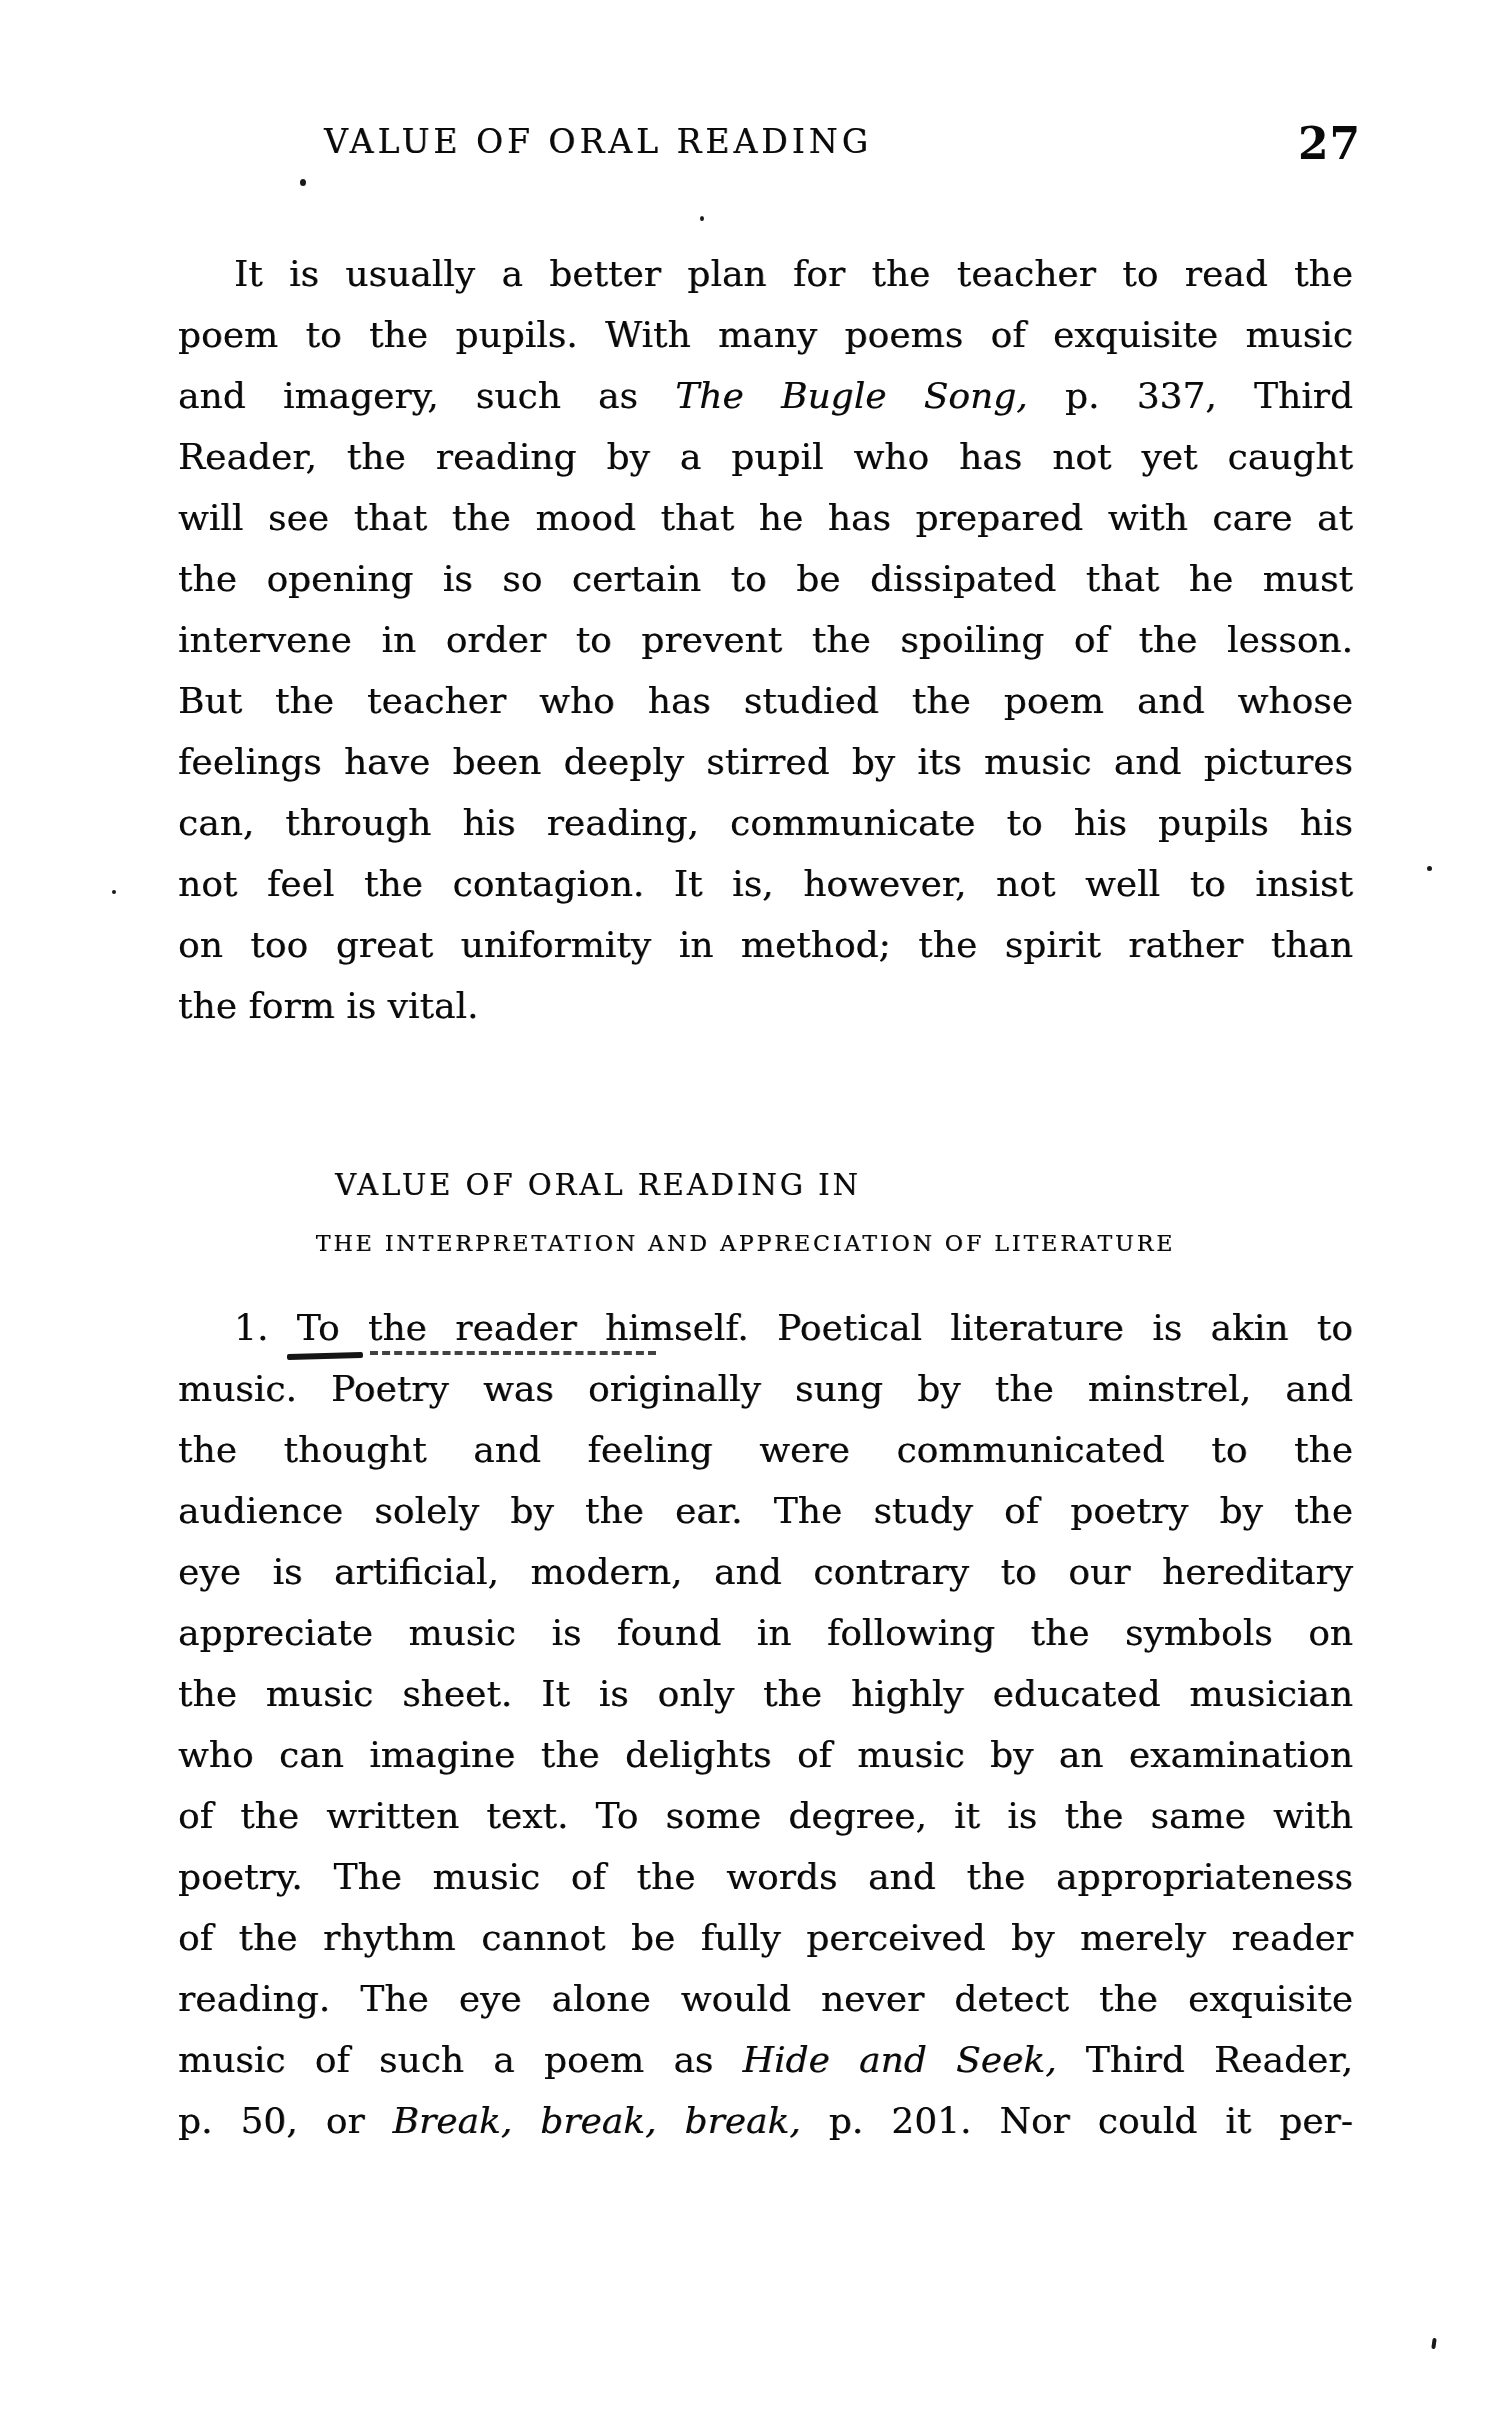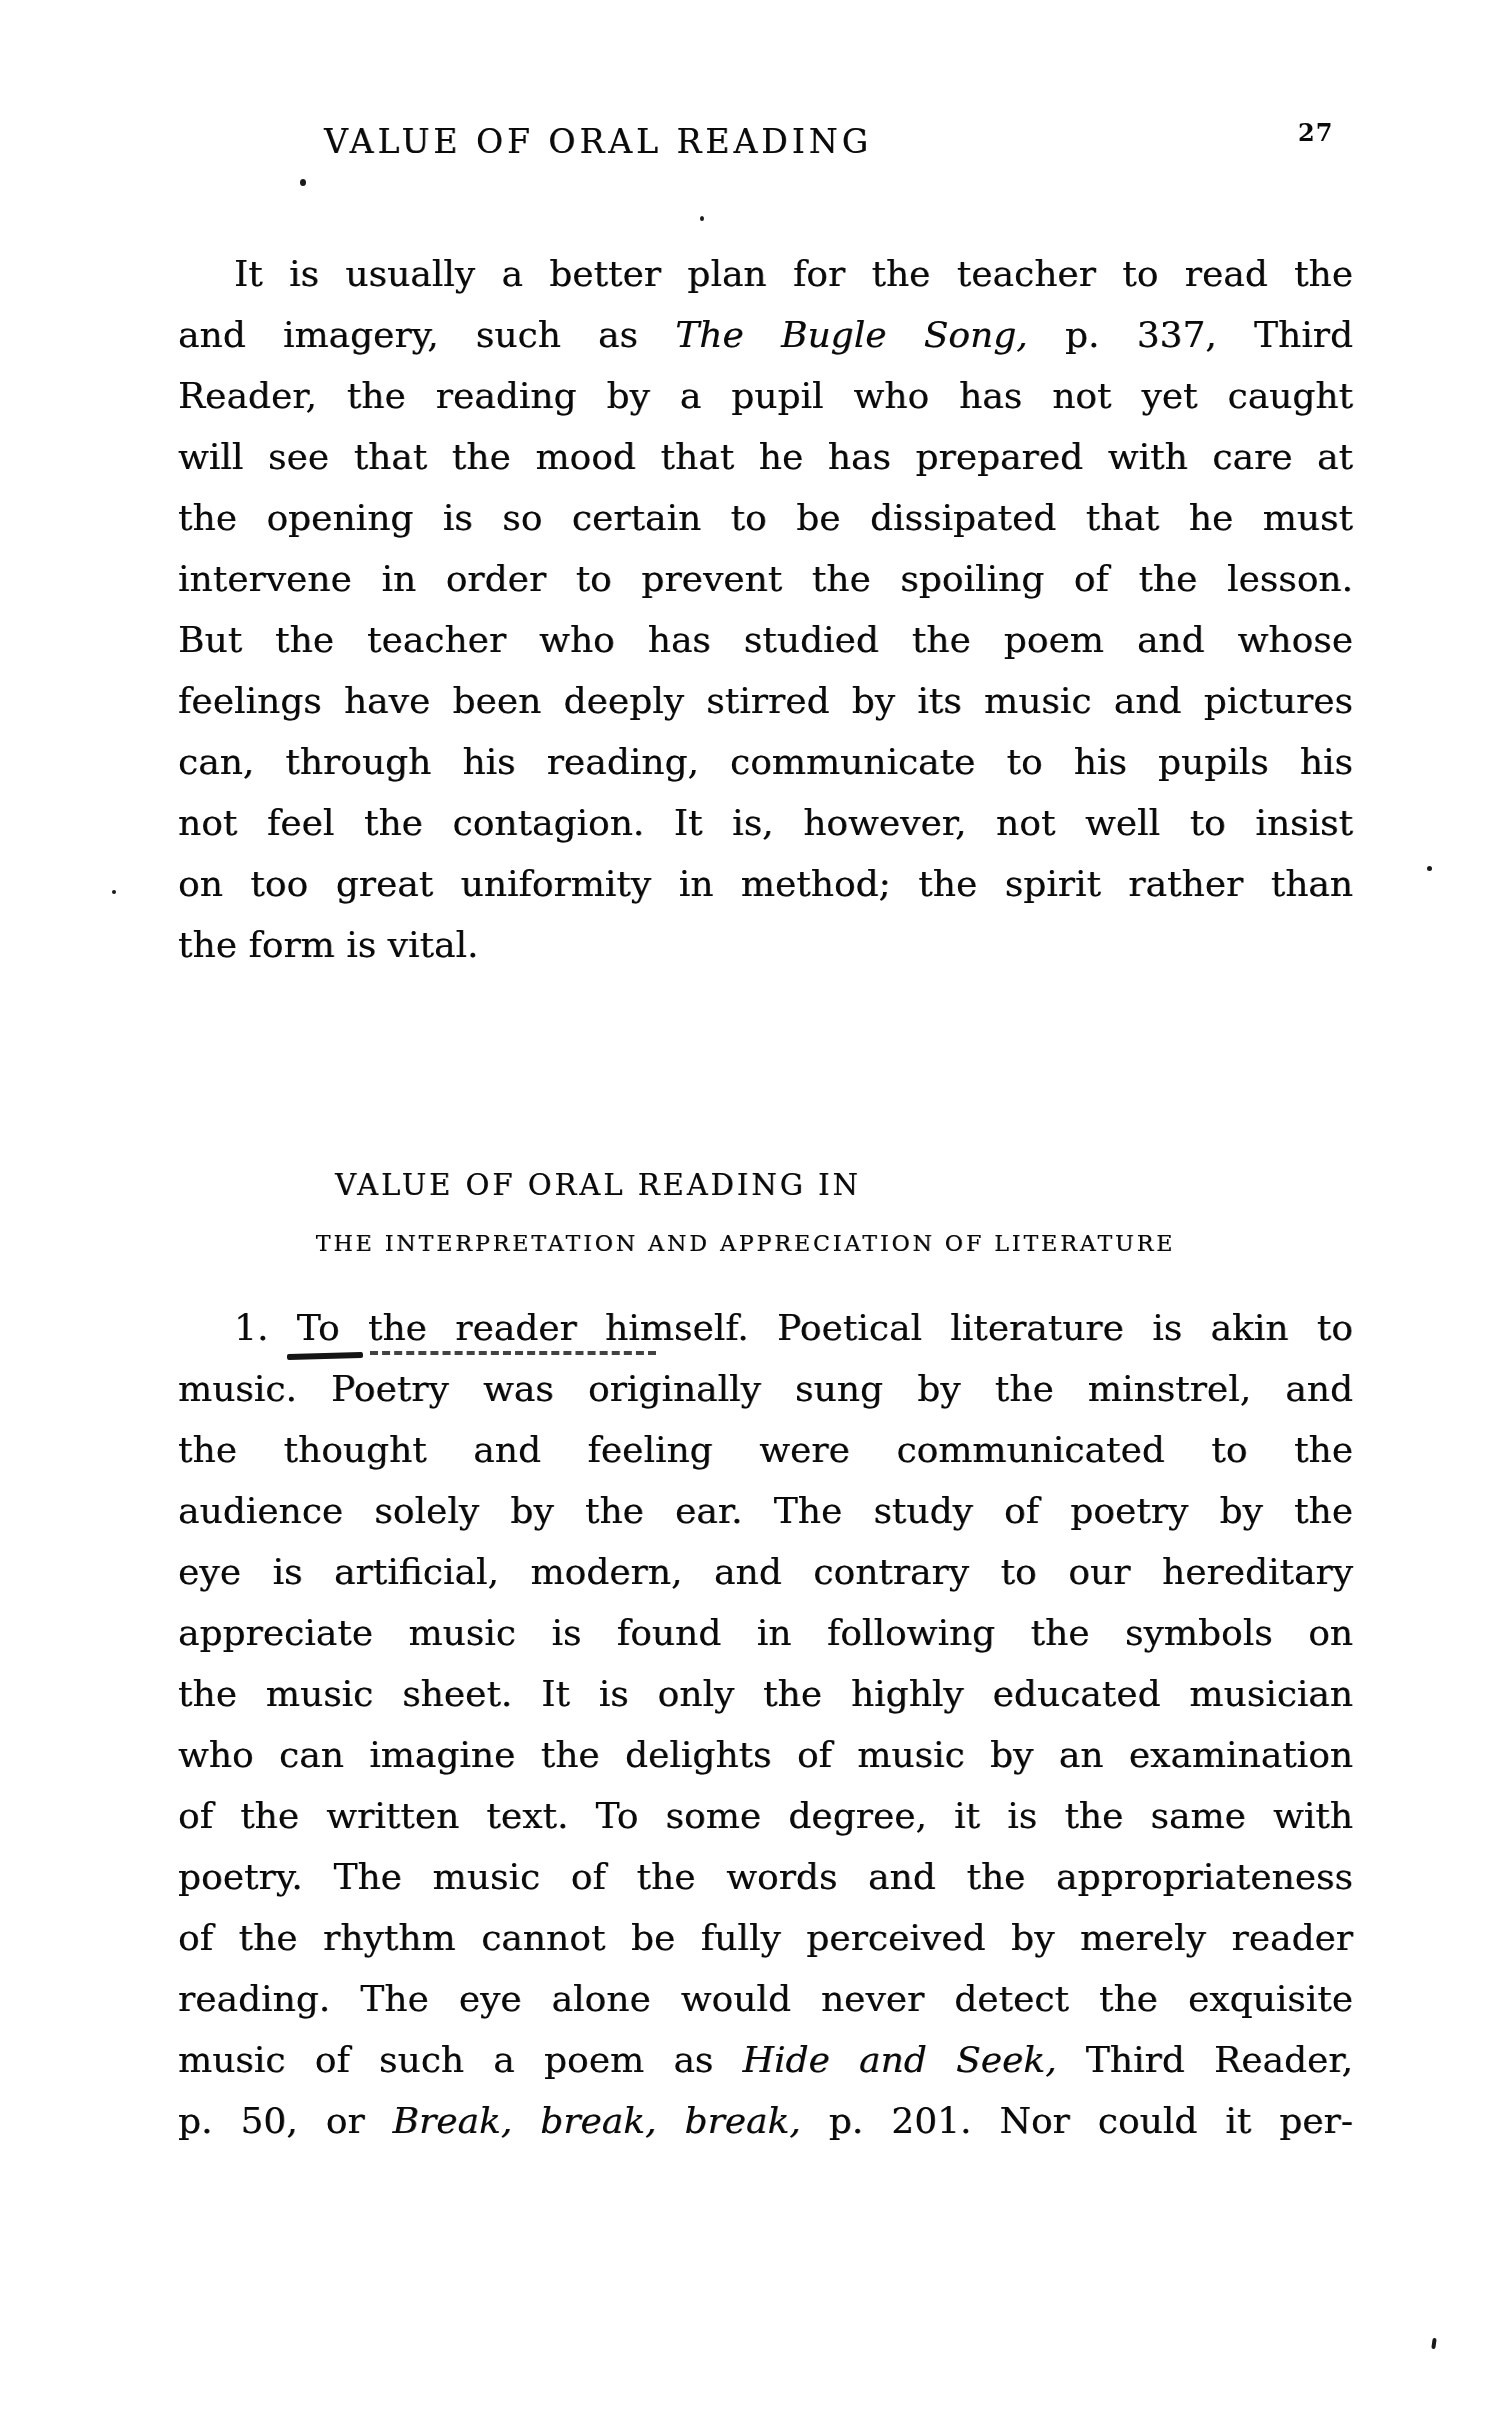--- a/index.html
+++ b/index.html
@@ -28,21 +28,21 @@
     width: 100%;
     text-align: center;
     font-size: 33px;
     letter-spacing: 4px;
     text-shadow: 0.6px 0.3px 0 rgba(0,0,0,0.55);
   }
   .page-num {
     position: absolute;
     top: 118px;
     left: 1298px;
-    font-size: 24px;
+    font-size: 44px;
     font-weight: bold;
     letter-spacing: 1px;
   }
   
   .para {
     position: absolute;
     left: 138px;
     width: 1215px;
   }
   .para1 { top: 243px; }
@@ -117,20 +117,21 @@
 
 <div class="page">
 
   <div>
     <div class="head-title">VALUE OF ORAL READING</div>
     <div class="page-num">27</div>
   </div>
 
   <div class="para para1">
       <div class="line indent"><span>It is usually a better plan for the teacher to read the</span></div>
+      <div class="line"><span>poem to the pupils. With many poems of exquisite music</span></div>
       <div class="line"><span>and imagery, such as </span><span class="it">The Bugle Song,</span><span> p. 337, Third</span></div>
       <div class="line"><span>Reader, the reading by a pupil who has not yet caught</span></div>
       <div class="line"><span>will see that the mood that he has prepared with care at</span></div>
       <div class="line"><span>the opening is so certain to be dissipated that he must</span></div>
       <div class="line"><span>intervene in order to prevent the spoiling of the lesson.</span></div>
       <div class="line"><span>But the teacher who has studied the poem and whose</span></div>
       <div class="line"><span>feelings have been deeply stirred by its music and pictures</span></div>
       <div class="line"><span>can, through his reading, communicate to his pupils his</span></div>
       <div class="line"><span>not feel the contagion. It is, however, not well to insist</span></div>
       <div class="line"><span>on too great uniformity in method; the spirit rather than</span></div>

